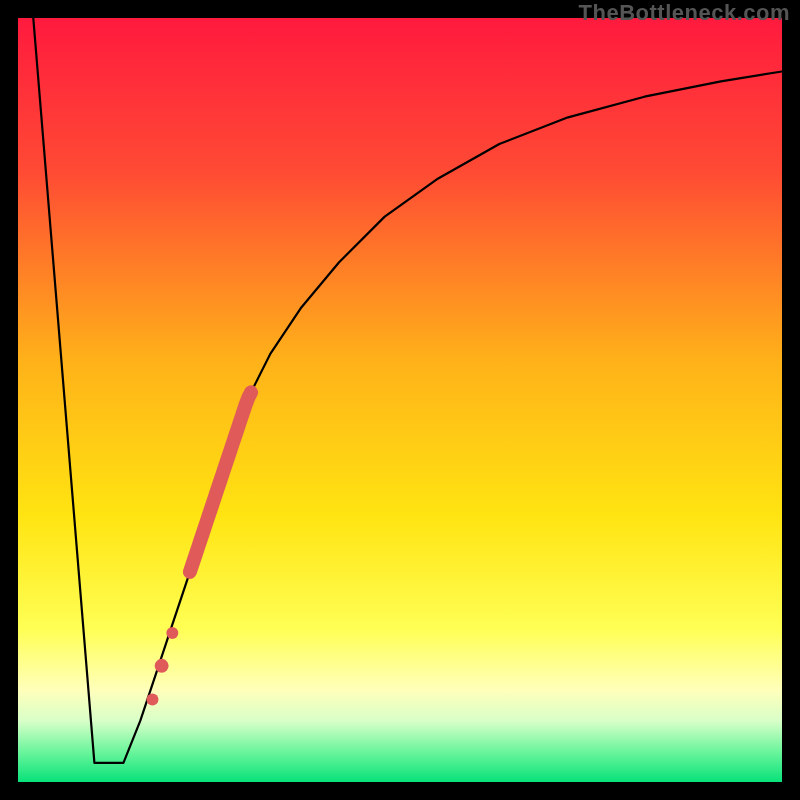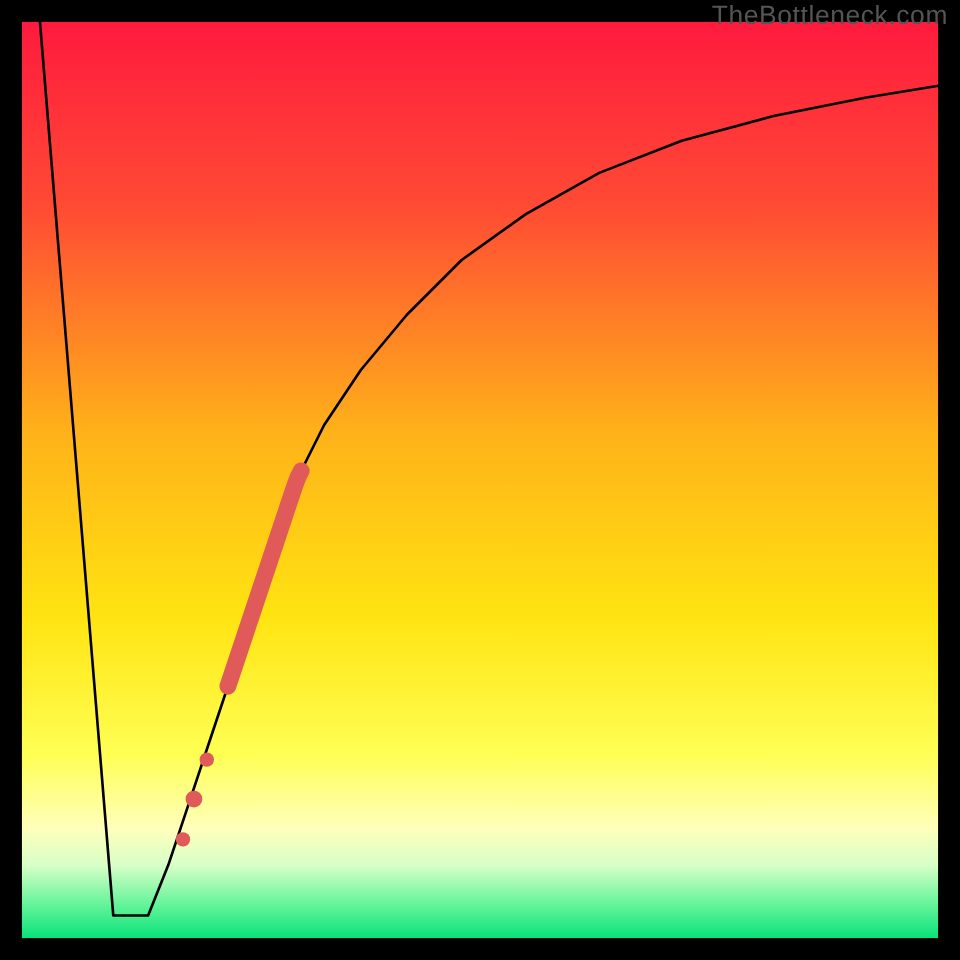--- a/index.html
+++ b/index.html
@@ -28,21 +28,21 @@
   }
   svg {
     display: block;
   }
   .watermark {
     position: absolute;
     top: 0;
     right: 10px;
     font-family: Arial, Helvetica, sans-serif;
     font-size: 22px;
-    font-weight: 400;
+    font-weight: 700;
     color: #555;
     letter-spacing: 0.5px;
   }
 </style>
 </head>
 <body>
 
 <div class="frame">
   <div class="plot-area">
     <svg id="chart-svg" width="764" height="764" viewBox="0 0 764 764">

